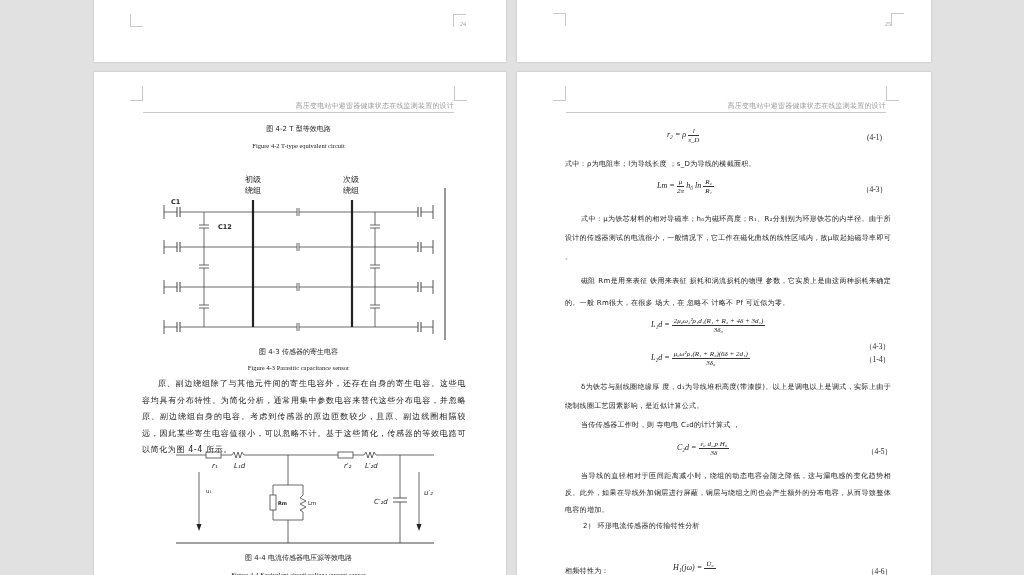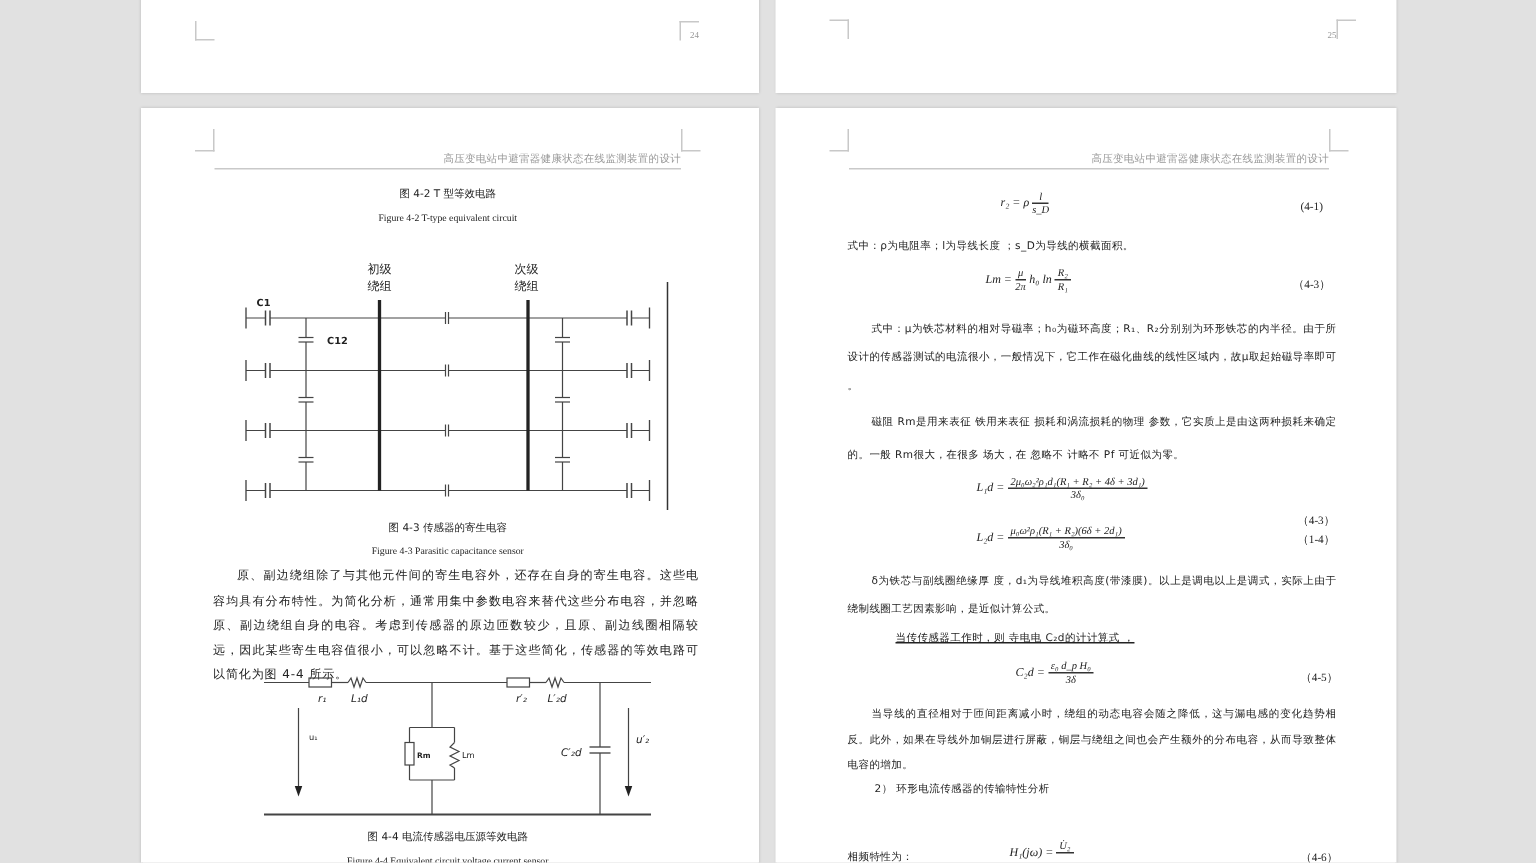--- a/index.html
+++ b/index.html
@@ -269,21 +269,21 @@
   </div>
   <div class="eqnum" style="left:348px; top:250px;margin-top:20px;">（4-3）</div>
 
   <div class="eq" style="left:134px; top:278px;">
     <span>L₂d =</span>
     <span class="frac"><span class="num">μ₀ω²ρ₁(R₁ + R₂)(6δ + 2d₁)</span><span class="den">3δ₀</span></span>
   </div>
   <div class="eqnum" style="left:348px; top:283px;">（1-4）</div>
 
   <div class="para small" style="left:48px; top:306px; width:326px; text-indent:16px; line-height:19px;">δ为铁芯与副线圈绝缘厚    度，d₁为导线堆积高度(带漆膜)。以上是调电以上是调式，实际上由于绕制线圈工艺因素影响，是近似计算公式。</div>
-  <div class="para small" style="left:80px; top:345px; width:310px;text-decoration:underline;">当传传感器工作时，则    寺电电 C₂d的计计算式 ，</div>
+  <div class="para small" style="left:64px; top:345px; width:310px;">当传传感器工作时，则    寺电电 C₂d的计计算式 ，</div>
 
   <div class="eq" style="left:160px; top:368px;">
     <span>C₂d =</span>
     <span class="frac"><span class="num">ε₀ d_p H₀</span><span class="den">3δ</span></span>
   </div>
   <div class="eqnum" style="left:350px; top:375px;">（4-5）</div>
 
   <div class="para small" style="left:48px; top:396px; width:326px; text-indent:16px; line-height:17px;">当导线的直径相对于匝间距离减小时，绕组的动态电容会随之降低，这与漏电感的变化趋势相反。此外，如果在导线外加铜层进行屏蔽，铜层与绕组之间也会产生额外的分布电容，从而导致整体电容的增加。</div>
   <div class="para small" style="left:66px; top:446px; width:300px;">2）  环形电流传感器的传输特性分析</div>
 

